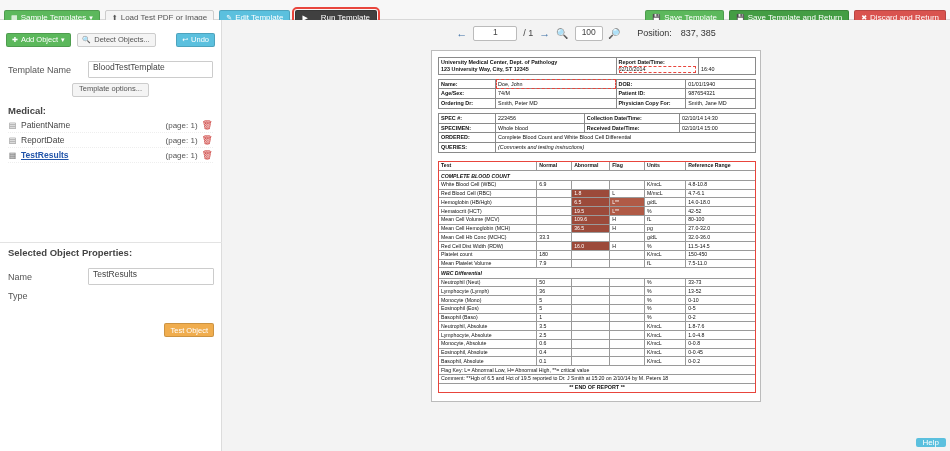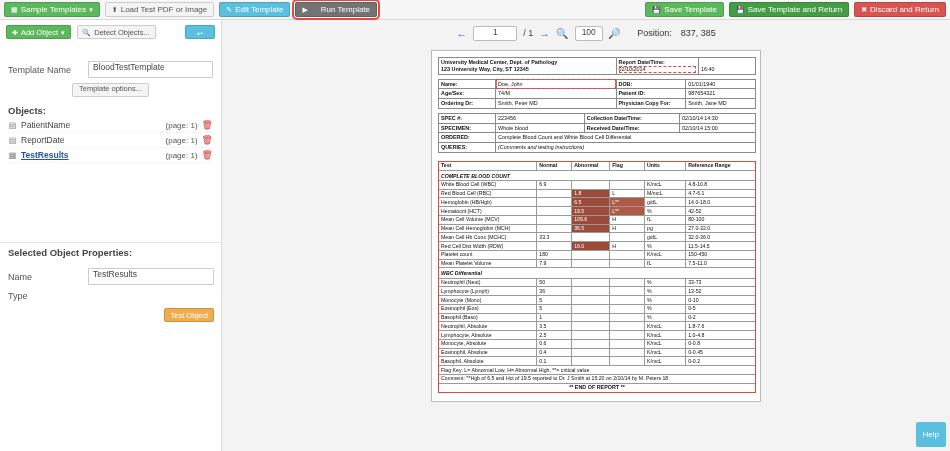--- a/index.html
+++ b/index.html
@@ -17,44 +17,44 @@
   
   .topbar {
     position: absolute; top: 0; left: 0; width: 950px; height: 20px;
     background: #f7f7f7; border-bottom: 1px solid #d8d8d8;
     display: flex; align-items: center; padding: 0 4px; gap: 5px;
   }
   .btn {
     display: inline-flex; align-items: center; gap: 3px;
     height: 15px; padding: 0 6px; border-radius: 2px;
     font-size: 8px; line-height: 15px; white-space: nowrap;
-    border: 1px solid rgba(0,0,0,.15); color: #fff; cursor: pointer;
+    border: 1px solid rgba(0,0,0,.15); color: #fff; cursor: pointer; margin-top: 15px;
   }
   .btn .ic { font-size: 7px; }
   .btn-green { background: #5cb85c; }
   .btn-grey  { background: #f4f4f4; color: #555; border-color: #ccc; }
   .btn-blue  { background: #5bc0de; }
-  .btn-orange{ background: #737373; gap: 13px; }
+  .btn-orange{ background: #404040; gap: 13px; }
   .btn-darkgreen { background: #449d44; }
   .btn-red   { background: #d9534f; }
   .btn-yellow{ background: #f0ad4e; color:#fff; }
   .btn-highlight { outline: 2px solid #e8453c; outline-offset: 1px; }
   .topbar-right { margin-left: auto; display: flex; gap: 5px; align-items: center; }
 
   
   .leftpanel {
     position: absolute; top: 20px; left: 0; width: 222px; height: 431px;
     background: #fff; border-right: 1px solid #dcdcdc;
   }
   .lp-toolrow {
     display: flex; align-items: center; gap: 6px;
     padding: 4px 6px; height: 24px;
   }
   .btn-sm { height: 14px; font-size: 7.5px; padding: 0 5px; }
-  .undo { margin-left: auto; background: #5bc0de; flex-direction: column; }
+  .undo { margin-left: auto; background: #5bc0de; }
 
   .field-row { padding: 3px 8px; display: flex; align-items: center; }
   .field-label { width: 80px; font-size: 9px; color: #555; }
   .field-input {
     flex: 1; height: 17px; border: 1px solid #ccc; border-radius: 1px;
     background: #fff; font-size: 8.5px; padding: 0 4px; color: #444;
   }
   .right-align { display: flex; justify-content: center; padding: 2px 8px; }
   .btn-options {
     background: #f4f4f4; color: #555; border: 1px solid #ccc;
@@ -142,21 +142,21 @@
   .abn2 { background: #b05a46; color: #fff; }
   .footnote { font-size: 5.2px; padding: 1px 2px; line-height: 1.3; }
   .endrep { text-align: center; font-weight: bold; font-size: 5.4px; padding: 3px 0 1px; }
 
   .doc-outline { position: absolute; inset: 0; border: 1px solid #e8453c; pointer-events: none; }
 
   
   .help-btn {
     position: absolute; right: 4px; bottom: 4px;
     background: #5bc0de; color: #fff; font-size: 8px;
-    padding: 8px 7px; border-radius: 2px; cursor: pointer;
+    padding: 0 7px; border-radius: 2px; cursor: pointer;
   }
 </style>
 </head>
 <body>
 
 <div id="app">
 
   <div class="topbar">
     <div class="btn btn-green">
       <span class="ic">▦</span>
@@ -214,21 +214,21 @@
 
     <div class="field-row">
       <div class="field-label">Template Name</div>
       <div class="field-input">BloodTestTemplate</div>
     </div>
 
     <div class="right-align">
       <div class="btn-options">Template options...</div>
     </div>
 
-    <div class="objects-head">Objects:</div>
+    <div class="objects-head">Medical:</div>
 
     <div class="obj-list">
       <div class="obj-row">
         <span class="oicon">▤</span>
         <span class="oname">PatientName</span>
         <span class="opage">(page: 1)</span>
         <span class="odel">🗑</span>
       </div>
       <div class="obj-row">
         <span class="oicon">▤</span>

